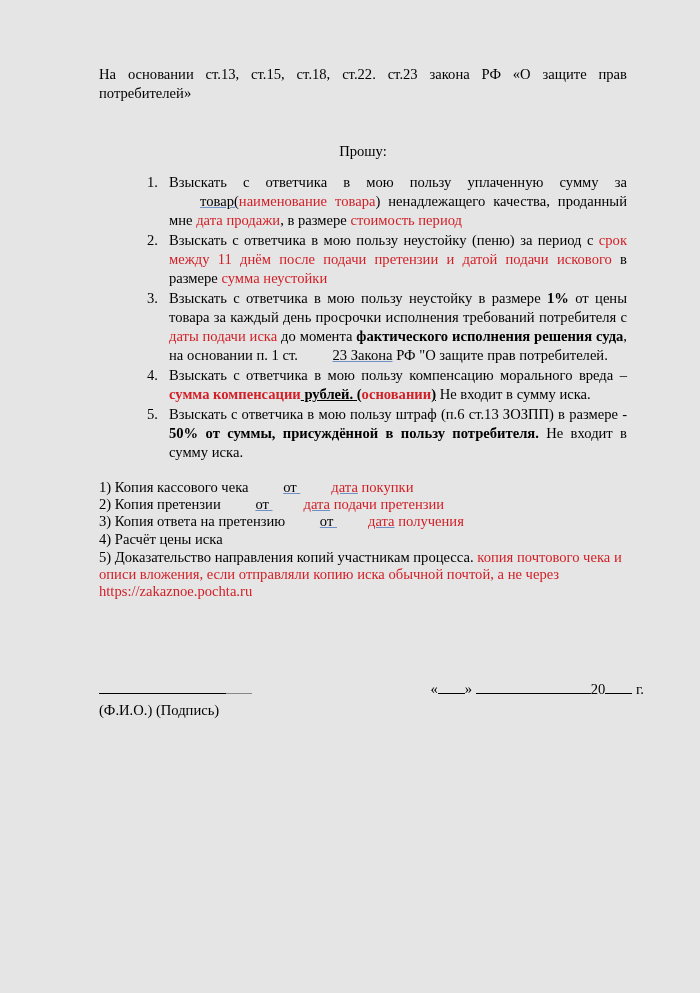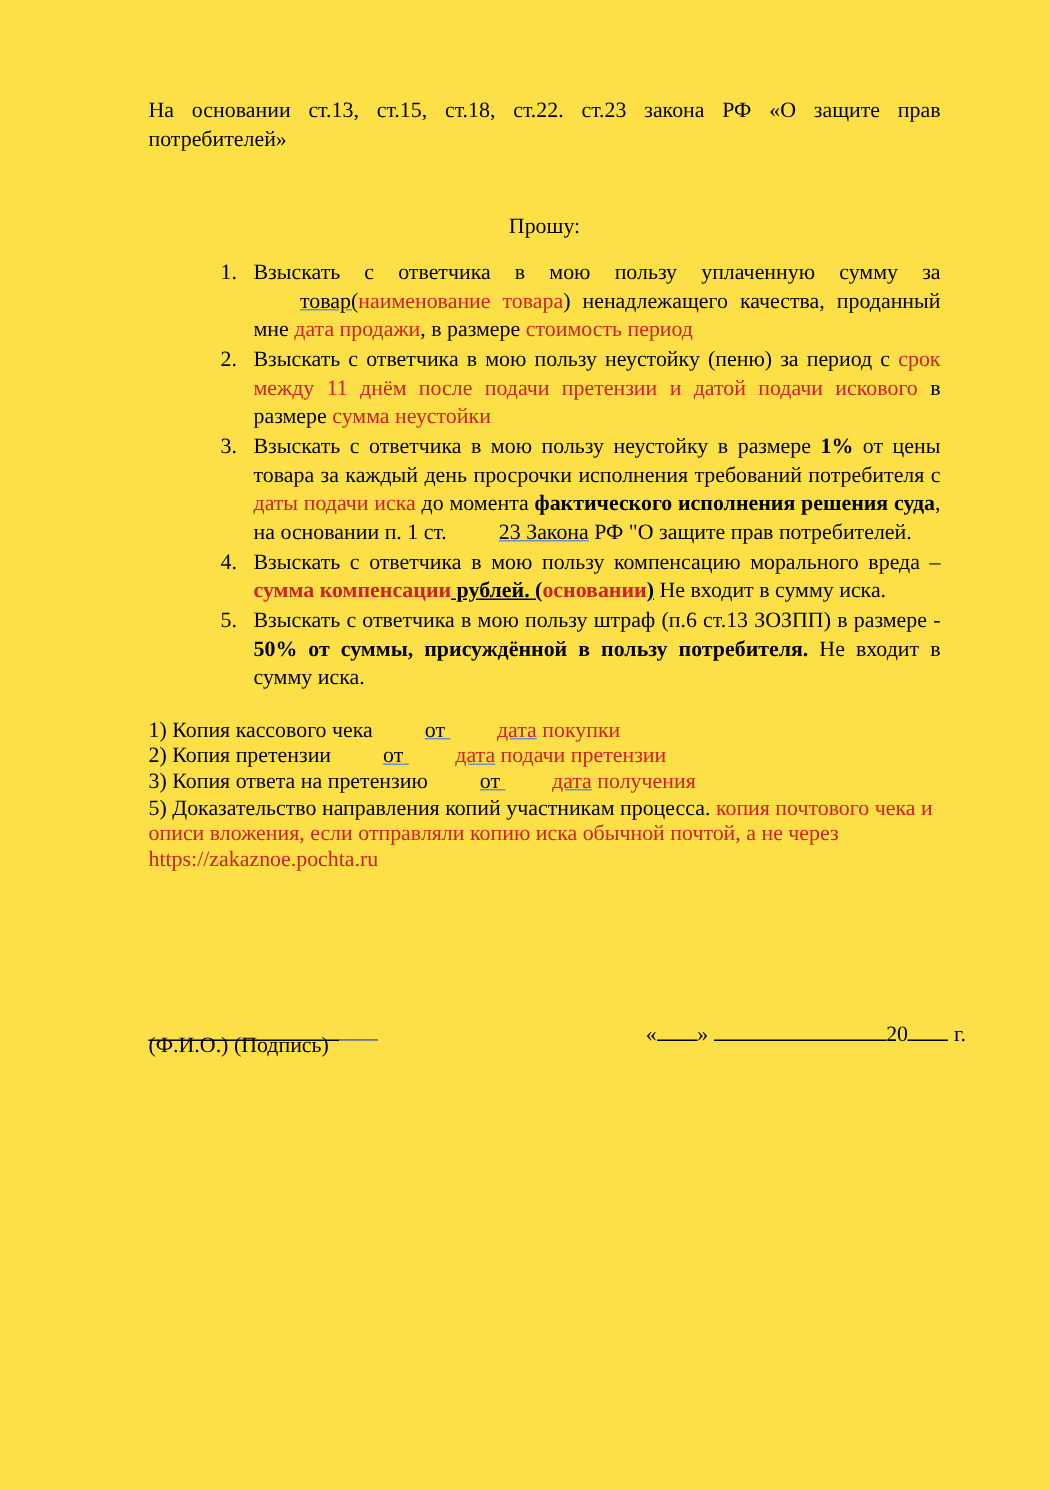--- a/index.html
+++ b/index.html
@@ -1,37 +1,37 @@
 <!DOCTYPE html>
 <html><head>
   <meta charset="utf-8">
   <style>
     html, body { margin: 0; padding: 0; background: #ffffff; }
     body { width: 700px; height: 993px; position: relative; overflow: hidden;
            font-family: "Liberation Serif", "DejaVu Serif", serif; font-size: 14.6px; color: #000; }
-    .page { position: absolute; left: 0; top: 0; width: 700px; height: 993px; background: #fde047; }
+    .page { position: absolute; left: 0; top: 0; width: 700px; height: 993px; background: #e5e5e5; }
     .para { position: absolute; left: 99px; width: 528px; line-height: 19px; text-align: justify; }
     .intro { top: 65px; text-align-last: left; }
     .intro-line1 { text-align: justify; text-align-last: justify; display: block; }
     .title { position: absolute; top: 143px; left: 0; width: 726px; text-align: center; }
     ol.req { position: absolute; top: 173px; left: 147px; width: 480px; margin: 0; padding: 0; list-style: none; }
     ol.req li { position: relative; padding-left: 22px; line-height: 19px; text-align: justify; margin-bottom: 1px; }
     ol.req li .num { position: absolute; left: 0; top: 0; }
     .red { color: #d21f26; }
     .b { font-weight: bold; }
     .u { text-decoration: underline; }
     .wavy { text-decoration: underline; text-decoration-color: #6f8fc7; text-decoration-style: solid; margin-left: 31px; }
     .ured { text-decoration-color: #d21f26; }
     .attachments { position: absolute; top: 479px; left: 99px; width: 540px; line-height: 17px; }
     .attachments div { margin: 0; }
     .attachments .gap { margin-top: 1px; }
     .sig { position: absolute; top: 679px; left: 99px; width: 545px; height: 40px; }
     .sig-line-left { position: absolute; left: 0; top: 14px; width: 153px; border-bottom: 1px solid #000; }
     .sig-line-left-ext { position: absolute; left: 127px; top: 14px; width: 26px; border-bottom: 1px solid #888; }
-    .sig-caption { position: absolute; left: 0; top: 10px; text-align: right; }
+    .sig-caption { position: absolute; left: 0; top: 23px; text-align: right; }
     .sig-date { position: absolute; right: 0; top: 0; white-space: nowrap; text-align: center; }
     .blank { display: inline-block; border-bottom: 1px solid #000; height: 14px; vertical-align: baseline; }
   </style>
 </head>
 <body>
 
 <div class="page">
 
   <div class="para intro">
     <span class="intro-line1">На основании ст.13, ст.15, ст.18, ст.22. ст.23 закона РФ «О защите прав</span>
@@ -67,20 +67,23 @@
     <div>
       <span>1) Копия кассового чека </span><span class="wavy">от </span><span class="red wavy">дата</span><span class="red"> покупки</span>
     </div>
     <div>
       <span>2) Копия претензии </span><span class="wavy">от </span><span class="red wavy">дата</span><span class="red"> подачи претензии</span>
     </div>
     <div>
       <span>3) Копия ответа на претензию </span><span class="wavy">от </span><span class="red wavy">дата</span><span class="red"> получения</span>
     </div>
     <div class="gap">
+      <span>4) Расчёт цены иска</span>
+    </div>
+    <div class="gap">
       <span>5) Доказательство направления копий участникам процесса. </span><span class="red">копия почтового чека и описи вложения, если отправляли копию иска обычной почтой, а не через</span><br><span class="red">https://zakaznoe.pochta.ru</span>
     </div>
   </div>
 
   <div class="sig">
     <div class="sig-line-left"></div>
     <div class="sig-line-left-ext"></div>
     <div class="sig-caption">(Ф.И.О.)   (Подпись)</div>
     <div class="sig-date">
       <span>«</span><span class="blank" style="width:27px"></span><span>»</span>

